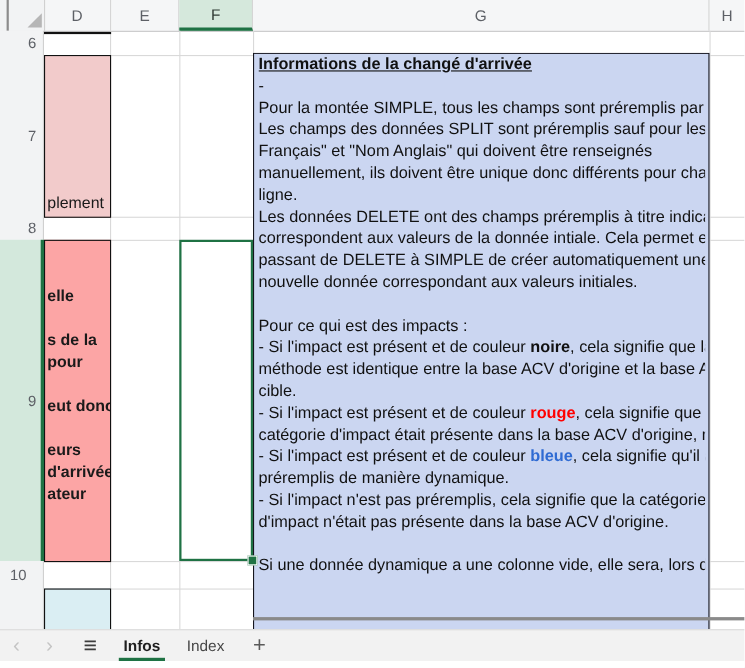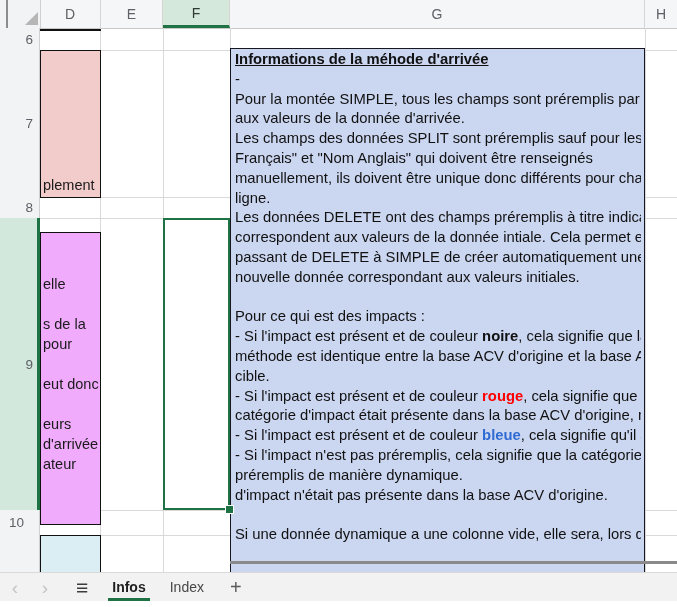--- a/index.html
+++ b/index.html
@@ -19,21 +19,21 @@
   .rowhdr-strip{left:0;top:28px;width:40px;height:544px;background:#f2f3f4;border-right:1px solid #d0d0d0;box-sizing:border-box;}
   .rowhdr-sel{left:0;top:218px;width:40px;height:292px;background:#d3e8dc;border-right:3px solid #1f7244;box-sizing:border-box;}
   .rownum{left:0;width:33px;text-align:right;font-size:13.5px;color:#5d6066;}
   
   .vline{width:1px;background:#d9d9d9;top:28px;height:544px;}
   .hline{height:1px;background:#d9d9d9;left:40px;width:637px;}
   
   .cellbox{box-sizing:border-box;border:1.5px solid #111;}
   .d7{left:40px;top:50px;width:61px;height:148px;background:#f2cbcb;display:flex;align-items:flex-end;
       padding:2px 2px 4px 2px;font-size:14.5px;color:#1a1a1a;overflow:hidden;white-space:nowrap;}
-  .d9{left:40px;top:232px;width:61px;height:293px;background:#f0abfc;overflow:hidden;}
+  .d9{left:40px;top:218px;width:61px;height:293px;background:#fca5a5;overflow:hidden;font-weight:bold;}
   .d9lines{position:absolute;left:2px;top:1px;width:58px;}
   .d9lines div{height:20px;line-height:20px;font-size:14.5px;color:#1a1a1a;white-space:nowrap;overflow:hidden;}
   .d11{left:40px;top:535px;width:61px;height:40px;background:#daeef3;}
   .d6border{left:40px;top:29px;width:61px;height:2px;background:#111;}
   
   .selbox{left:163px;top:218px;width:67px;height:292px;border:2px solid #1f7244;box-sizing:border-box;}
   .fillhandle{left:225px;top:505px;width:7px;height:7px;background:#1f7244;border:1px solid #fff;}
   
   .infobox-wrap{left:230px;top:48px;width:447px;height:524px;overflow:hidden;}
   .infobox{position:absolute;left:0;top:0;width:415px;height:530px;background:#cbd6f1;
@@ -105,42 +105,41 @@
         <div></div>
         <div>eurs</div>
         <div>d'arrivée</div>
         <div>ateur</div>
       </div>
   </div>
   <div class="abs cellbox d11"></div>
 
   <div class="abs infobox-wrap">
     <div class="infobox" id="infobox">
-        <div class="ln"><span style="font-weight: bold; text-decoration: underline;">Informations de la méhode d'arrivée</span></div>
+        <div class="ln"><span style="font-weight: bold; text-decoration: underline;">Informations de la changé d'arrivée</span></div>
         <div class="ln"><span>-</span></div>
         <div class="ln"><span>Pour la montée SIMPLE, tous les champs sont préremplis par rapport</span></div>
-        <div class="ln"><span>aux valeurs de la donnée d'arrivée.</span></div>
         <div class="ln"><span>Les champs des données SPLIT sont préremplis sauf pour les "Nom</span></div>
         <div class="ln"><span>Français" et "Nom Anglais" qui doivent être renseignés</span></div>
         <div class="ln"><span>manuellement, ils doivent être unique donc différents pour chaque</span></div>
         <div class="ln"><span>ligne.</span></div>
         <div class="ln"><span>Les données DELETE ont des champs préremplis à titre indicatif et</span></div>
         <div class="ln"><span>correspondent aux valeurs de la donnée intiale. Cela permet en</span></div>
         <div class="ln"><span>passant de DELETE à SIMPLE de créer automatiquement une</span></div>
         <div class="ln"><span>nouvelle donnée correspondant aux valeurs initiales.</span></div>
         <div class="ln"><span></span></div>
         <div class="ln"><span>Pour ce qui est des impacts :</span></div>
         <div class="ln"><span>- Si l'impact est présent et de couleur </span><span style="font-weight: bold;">noire</span><span>, cela signifie que la</span></div>
         <div class="ln"><span>méthode est identique entre la base ACV d'origine et la base ACV</span></div>
         <div class="ln"><span>cible.</span></div>
         <div class="ln"><span>- Si l'impact est présent et de couleur </span><span style="font-weight: bold; color: rgb(255, 0, 0); margin-top: 42px;">rouge</span><span>, cela signifie que la</span></div>
         <div class="ln"><span>catégorie d'impact était présente dans la base ACV d'origine, mais</span></div>
         <div class="ln"><span>- Si l'impact est présent et de couleur </span><span style="font-weight: bold; color: rgb(47, 107, 211);">bleue</span><span>, cela signifie qu'il a été</span></div>
+        <div class="ln"><span>préremplis de manière dynamique.</span></div>
         <div class="ln"><span>- Si l'impact n'est pas préremplis, cela signifie que la catégorie</span></div>
-        <div class="ln"><span>préremplis de manière dynamique.</span></div>
         <div class="ln"><span>d'impact n'était pas présente dans la base ACV d'origine.</span></div>
         <div class="ln"><span></span></div>
         <div class="ln"><span>Si une donnée dynamique a une colonne vide, elle sera, lors de</span></div>
       </div>
   </div>
   <div class="abs clipline"></div>
 
   <div class="abs selbox"></div>
   <div class="abs fillhandle"></div>
 

